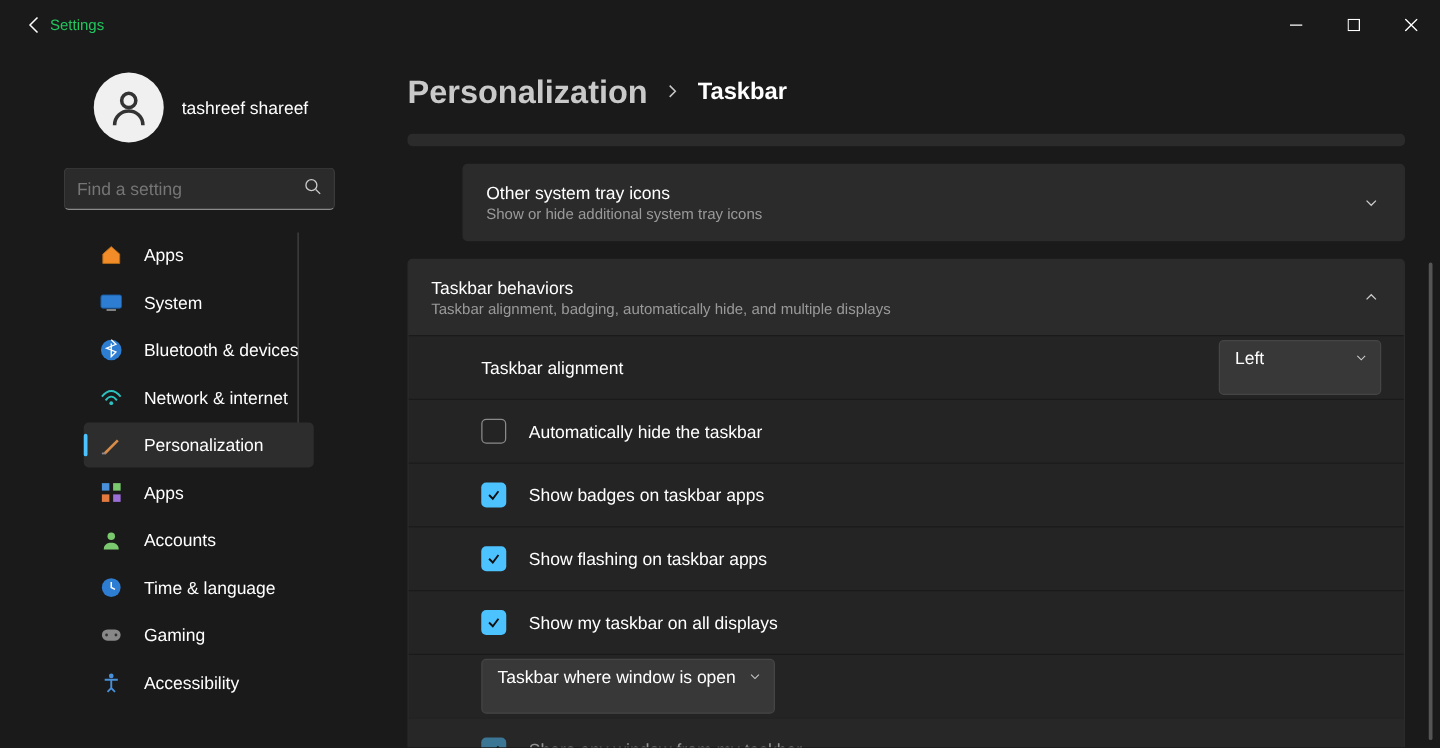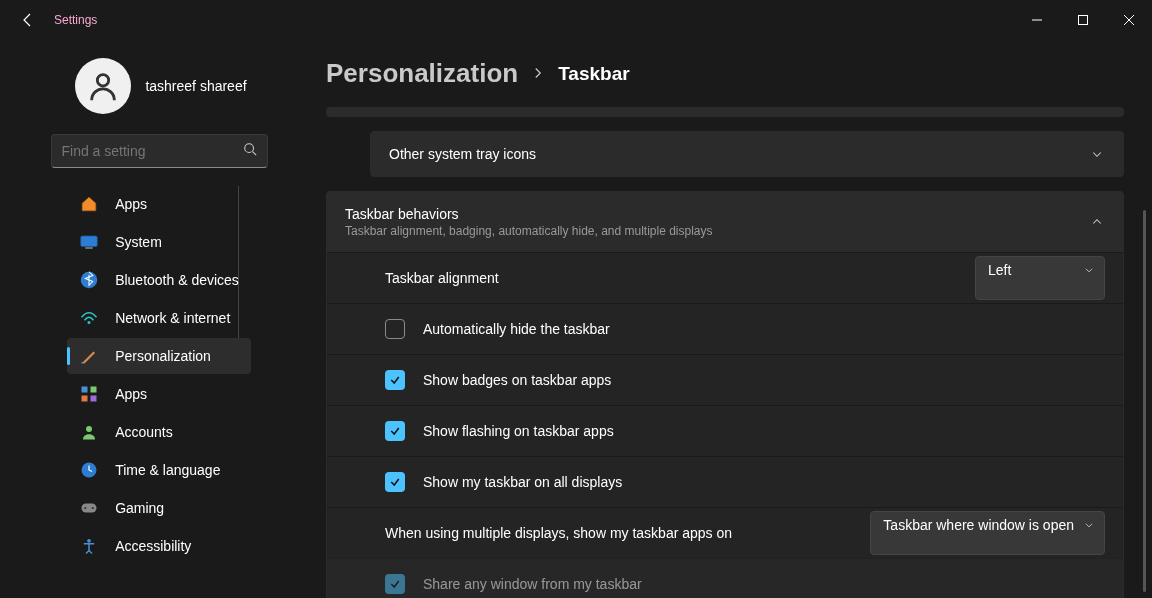--- a/index.html
+++ b/index.html
@@ -17,23 +17,22 @@
     display: flex;
     align-items: center;
     padding: 0 0 0 16px;
   }
   .back-btn {
     width: 24px; height: 24px;
     display: flex; align-items: center; justify-content: center;
     cursor: pointer;
   }
   .titlebar-title {
-    margin-left: 14px;
     font-size: 12px;
-    color: #f9a8d4;
+    color: #22c55e;
   }
   .window-controls {
     margin-left: auto;
     display: flex;
     height: 100%;
   }
   .win-btn {
     width: 46px;
     display: flex; align-items: center; justify-content: center;
     cursor: pointer;
@@ -371,20 +370,21 @@
       </span>
       <span class="bc-current">Taskbar</span>
     </div>
 
     <div class="card-thin"></div>
 
     <div class="card" style="margin-bottom:14px;margin-left:44px;">
       <div class="card-head">
         <div class="card-title-block">
           <div class="card-title">Other system tray icons</div>
+          <div class="card-sub">Show or hide additional system tray icons</div>
         </div>
         <span class="chevron">
           <svg width="12" height="12" viewBox="0 0 16 16">
               <path d="M3 6 L8 11 L13 6" stroke="#ccc" stroke-width="1.4" fill="none"></path>
             </svg>
         </span>
       </div>
     </div>
 
     <div class="card">
@@ -439,21 +439,20 @@
         <div class="sub-row">
           <div class="checkbox checked">
             <svg width="12" height="12" viewBox="0 0 16 16">
                 <path d="M3 8 L7 12 L13 4" stroke="#111" stroke-width="2" fill="none"></path>
               </svg>
           </div>
           <div class="sub-row-label">Show my taskbar on all displays</div>
         </div>
 
         <div class="sub-row">
-          <div class="sub-row-label">When using multiple displays, show my taskbar apps on</div>
           <div class="dropdown wide">
             <span class="dd-label">Taskbar where window is open</span>
             <span>
               <svg width="10" height="10" viewBox="0 0 16 16">
                   <path d="M3 6 L8 11 L13 6" stroke="#ccc" stroke-width="1.4" fill="none"></path>
                 </svg>
             </span>
           </div>
         </div>
 

